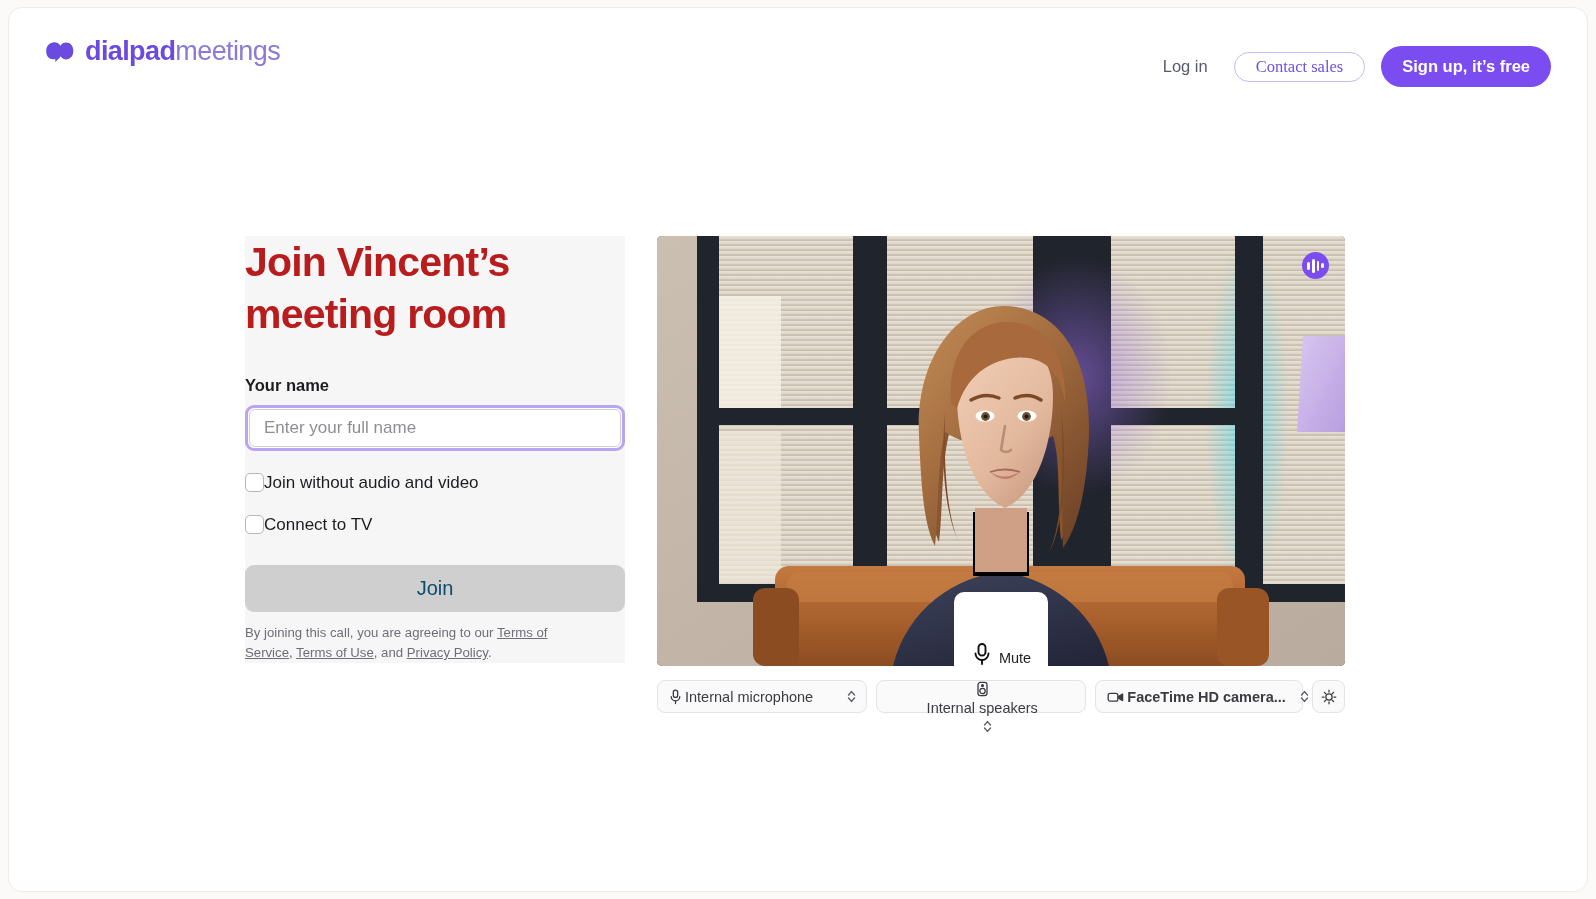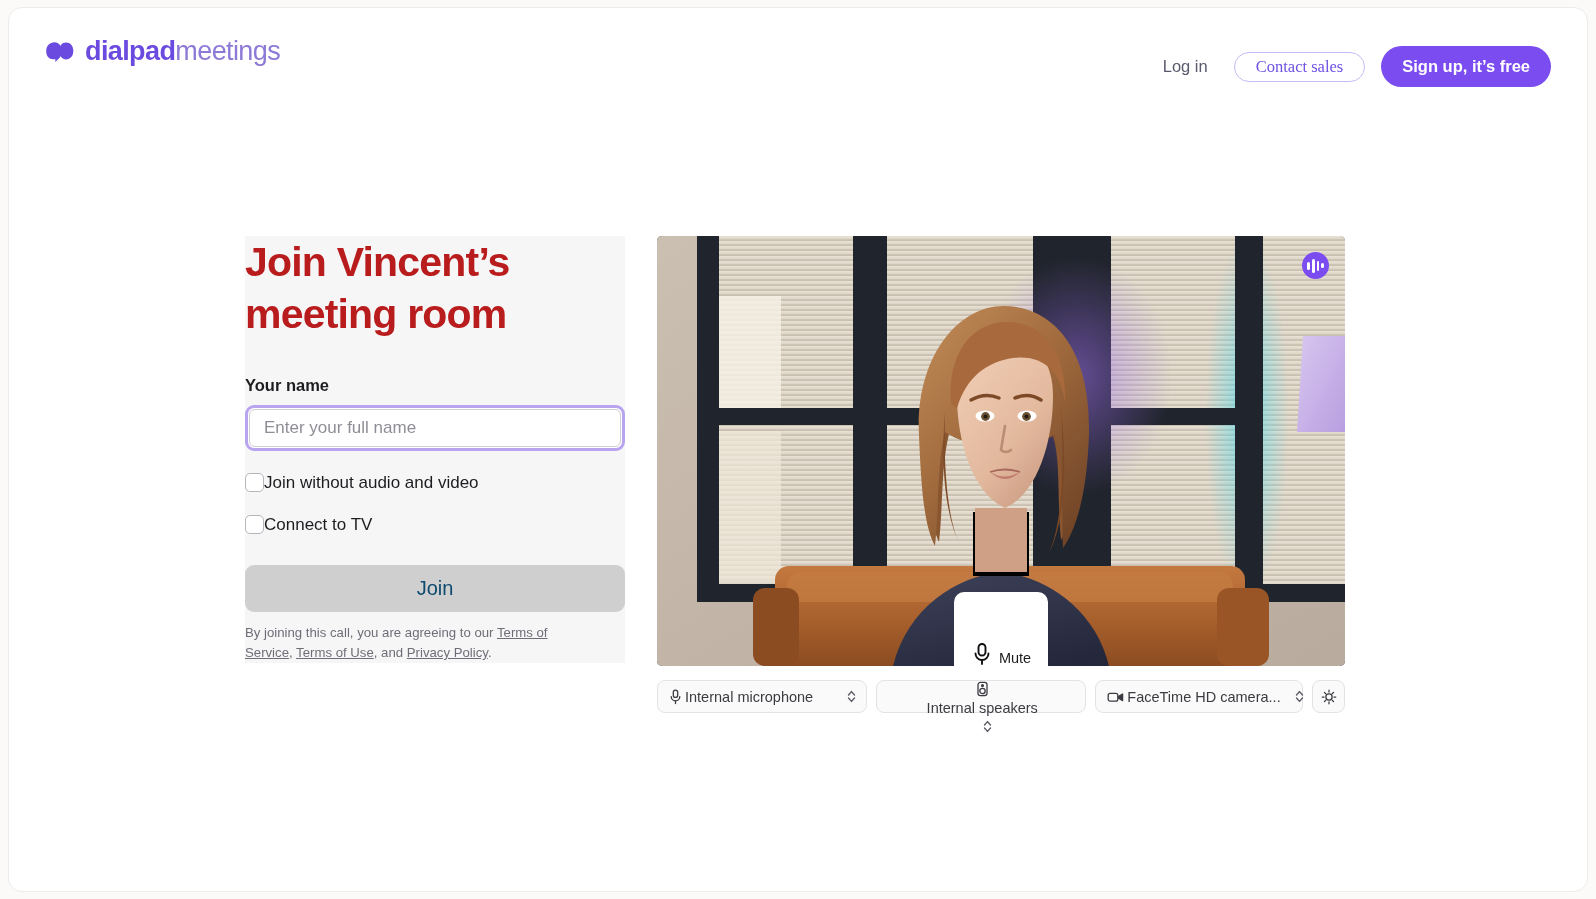--- a/index.html
+++ b/index.html
@@ -292,21 +292,21 @@
     white-space: nowrap;
   }
   .device-select .dev-name { flex: 1 1 auto; }
   .device-select .chev {
     flex: 0 0 auto;
     margin-left: 10px;
     color: #5c5c66;
   }
   .dev-mic   { width: 212px; }
   .dev-spk   { width: 212px; flex-direction: column; }
-  .dev-cam   { width: 208px; }
+  .dev-cam   { width: 208px; font-weight: bold; }
 
   .effects-btn {
     width: 33px;
     height: 33px;
     background: #fafafa;
     border: 1px solid #e3e3e6;
     border-radius: 8px;
     display: flex;
     align-items: center;
     justify-content: center;

